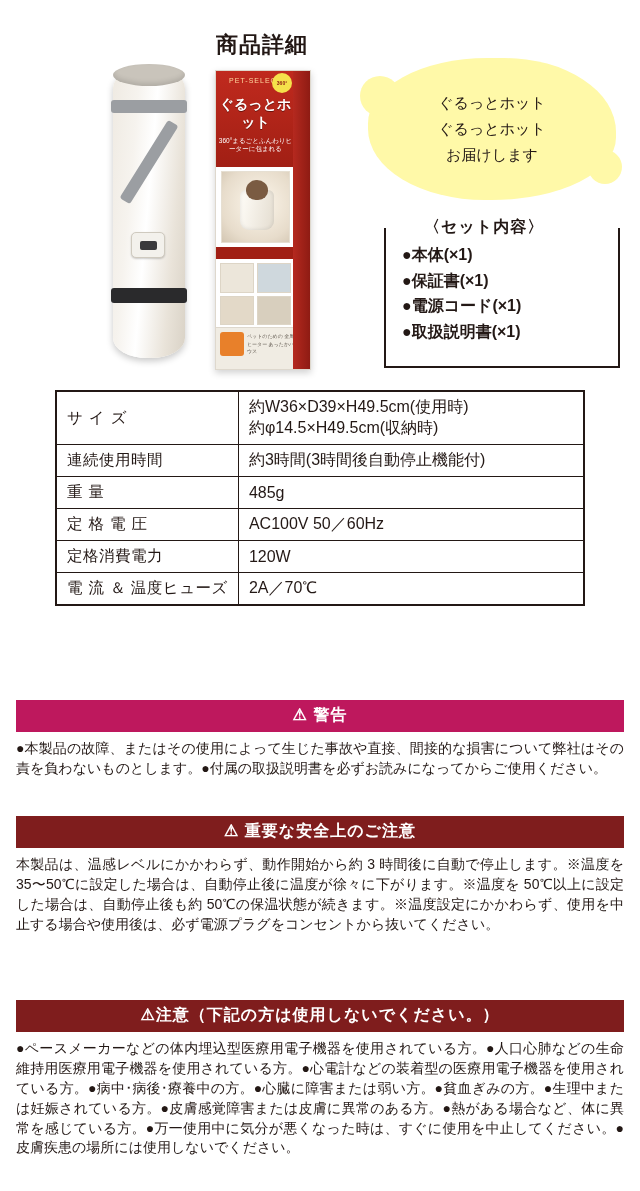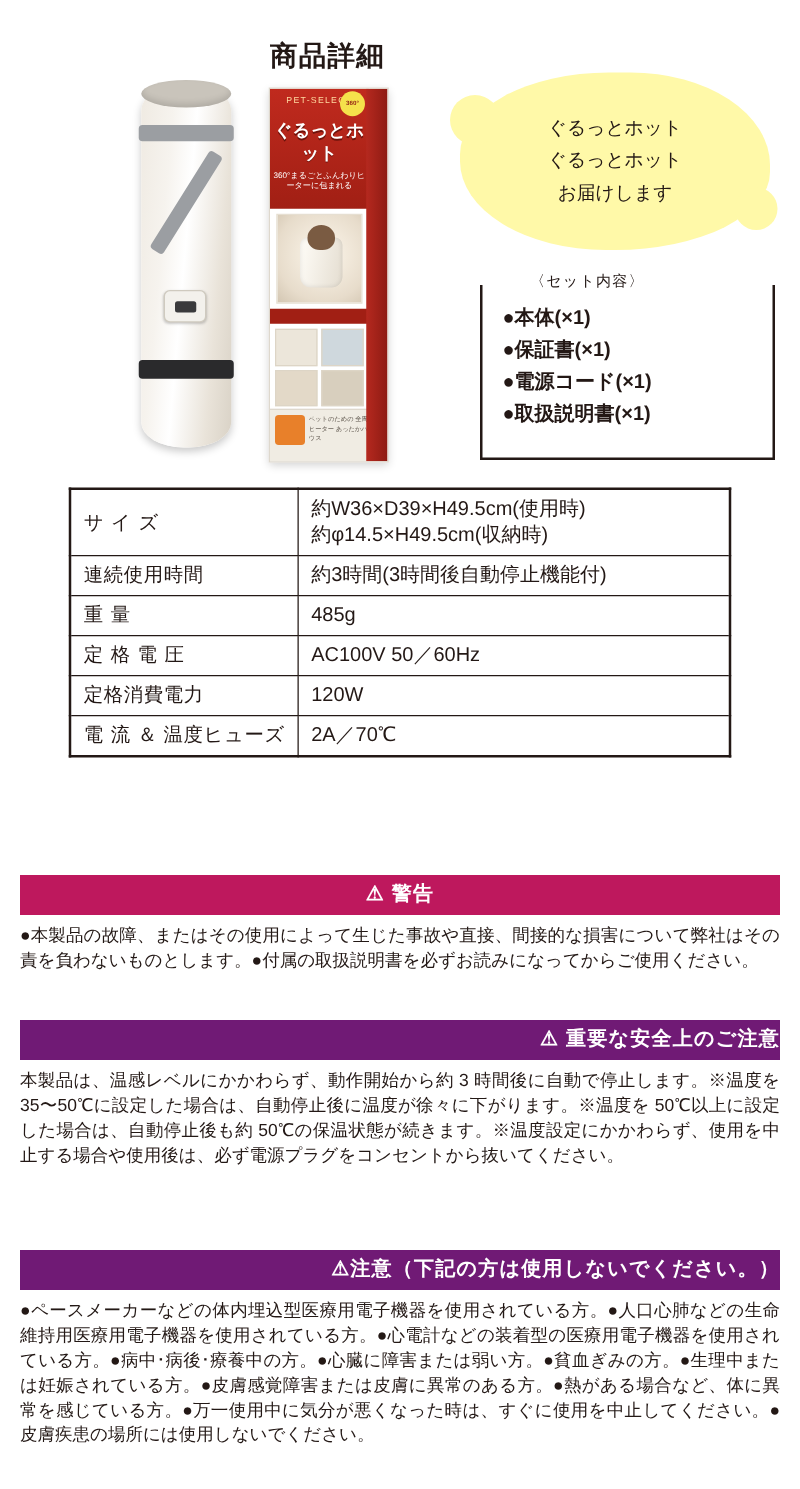--- a/index.html
+++ b/index.html
@@ -172,22 +172,22 @@
     width: 236px; height: 140px;
     border: 2px solid #231815;
     border-top: none;
     padding: 10px 0 0 16px;
   }
   .setbox-heading {
     position: absolute;
     top: -11px; left: 30px;
     background:#fff;
     padding: 0 8px;
-    font-size: 12px;
-    font-weight: normal;
+    font-size: 16px;
+    font-weight: bold;
     letter-spacing: 1px;
   }
   .setbox ul { list-style:none; margin:4px 0 0 0; padding:0; }
   .setbox li { font-size: 16px; line-height: 1.6; font-weight:bold; }
 
   
   .spec {
     position:absolute; top: 390px; left: 55px;
     width: 530px;
     border: 2px solid #231815;
@@ -212,21 +212,21 @@
   .sec { position:absolute; left: 16px; width: 608px; }
   .sec-head {
     text-align:center;
     font-weight:bold;
     font-size: 16px;
     color:#ffffff;
     padding: 5px 0 6px;
     letter-spacing: 1px;
   }
   .sec-head.brown { background:#be185d; }
-  .sec-head.red   { background:#701a75;text-align:right; }
+  .sec-head.red   { background:#7f1d1d; }
   .sec-body {
     font-size: 14px;
     line-height: 1.42;
     padding-top: 7px;
     text-align: justify;
   }
 
   .sec1 { top: 700px; }
   .sec2 { top: 816px; }
   .sec3 { top: 1000px; }

